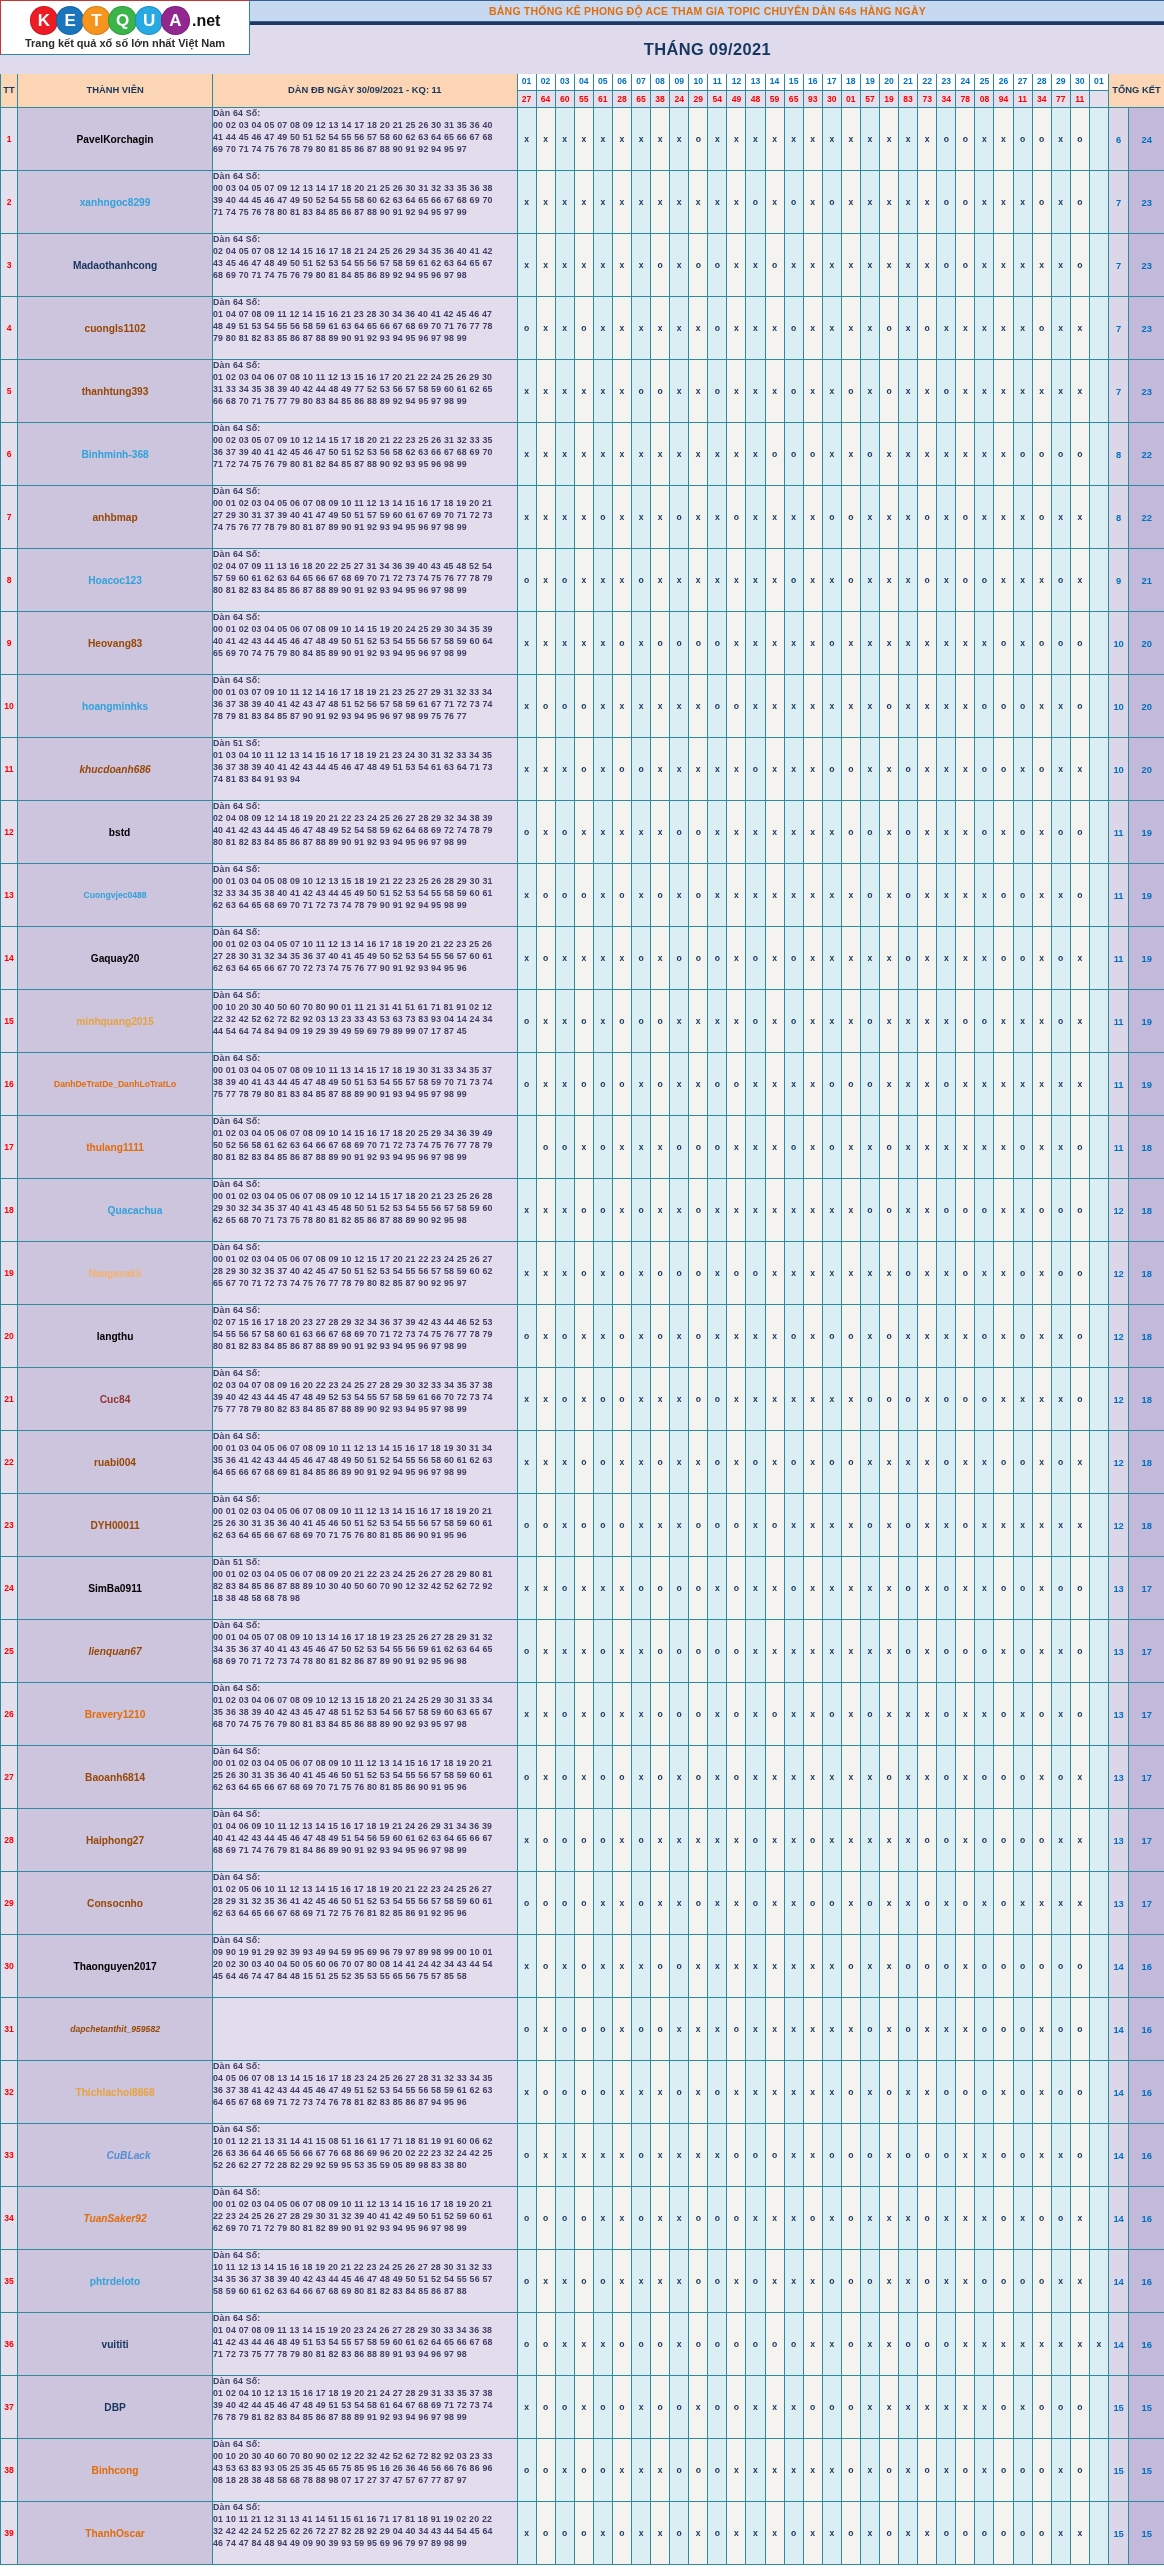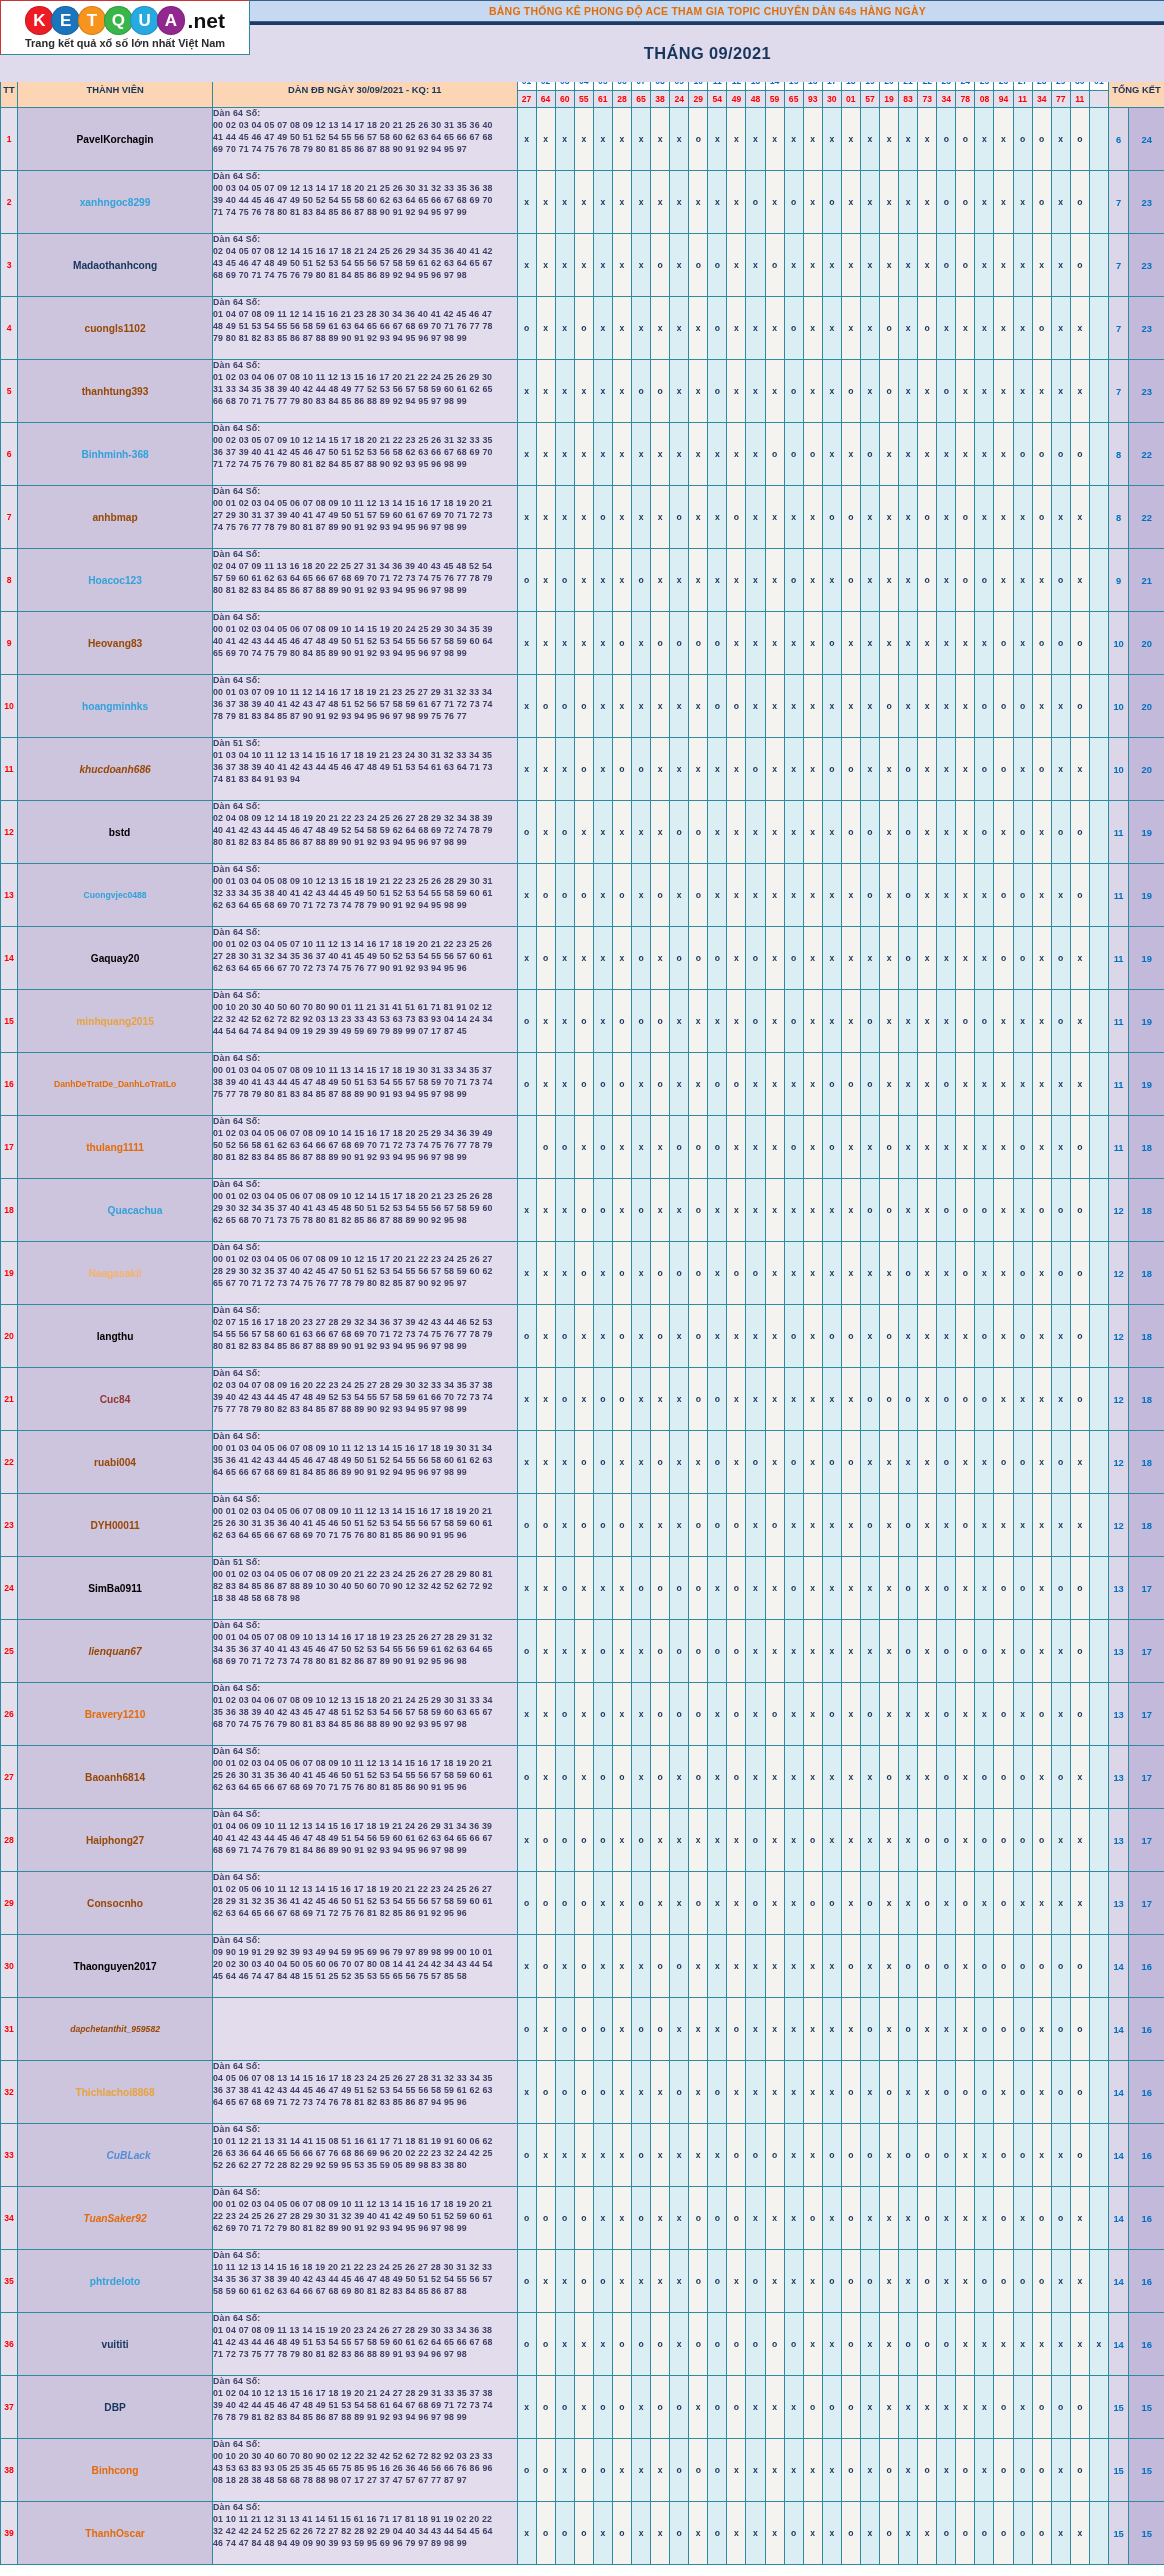--- a/index.html
+++ b/index.html
@@ -4,30 +4,30 @@
 <style>
   html,body{margin:0;padding:0;background:#fff;}
   body{font-family:"Liberation Sans",sans-serif;width:1165px;}
   .page{width:1165px;}
 
   
   .page-header{position:relative;width:1165px;height:70px;background:#fff;}
   .banner{margin-left:250px;height:20.3px;background:#c6d9f1;border-top:1.6px solid #365f91;border-bottom:1.6px solid #365f91;
           display:flex;align-items:center;justify-content:center;}
   .banner-title{color:#e36c0a;font-weight:bold;font-size:10.5px;letter-spacing:0.2px;}
-  .month-band{width:100%;height:60px;background:#dfdbec;border-top:3.1px solid #1f3864;
+  .month-band{width:100%;height:52px;background:#dfdbec;border-top:3.1px solid #1f3864;
               display:flex;align-items:center;justify-content:center;padding-left:250px;box-sizing:border-box;}
   .month-title{color:#17365d;font-weight:bold;font-size:16.4px;letter-spacing:0.4px;}
   .logo-box{position:absolute;left:0;top:0;width:248px;height:53px;background:#fff;z-index:5;
             border-left:1.6px solid #cc3333;border-top:1.6px solid #cc3333;border-right:1.6px solid #2e8a9e;border-bottom:1.6px solid #2e8a9e;
             display:flex;flex-direction:column;align-items:center;justify-content:center;}
   .logo-line{display:flex;align-items:center;}
   .logo-letter{width:26.6px;height:26.6px;border-radius:50%;display:inline-flex;align-items:center;justify-content:center;
                color:#fff;font-weight:bold;font-size:17px;margin-right:-2.3px;border:0.8px solid rgba(0,0,0,.15);}
-  .logo-suffix{font-size:21px;font-weight:bold;color:#111;margin-left:4.7px;}
+  .logo-suffix{font-size:16px;font-weight:bold;color:#111;margin-left:4.7px;}
   .logo-tagline{font-size:11px;font-weight:600;color:#2b2b2b;margin-top:1.6px;}
 
   
   table.stat{border-collapse:collapse;table-layout:fixed;width:1165px;border:1.6px solid #2e8a9e;}
   table.stat td,table.stat th{border:0.8px solid #2e8a9e;padding:0;overflow:hidden;}
   thead th.peach{background:#fcd5b4;color:#17365d;font-size:9.4px;font-weight:bold;}
   thead th.day{background:#fff;color:#0070c0;font-size:8.6px;font-weight:bold;height:19px;}
   thead td.result{background:#e4dfec;color:#ff0000;font-size:8.6px;font-weight:bold;text-align:center;height:16.4px;}
   thead tr{border-bottom:1.6px solid #2e8a9e;}
 

